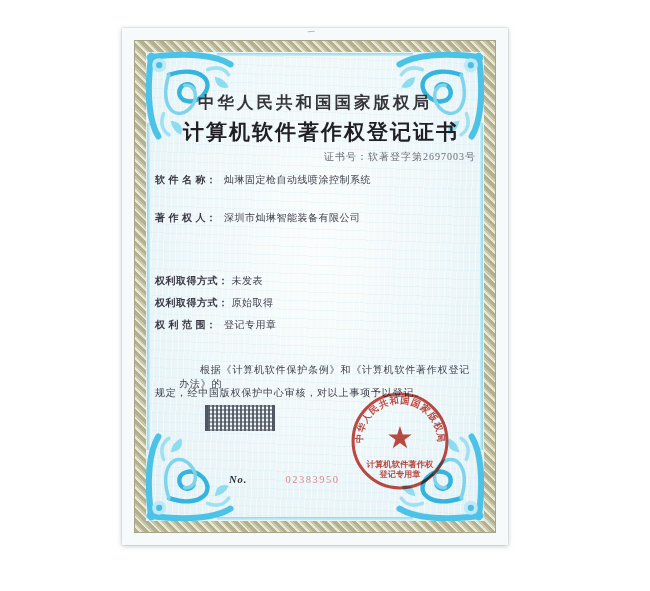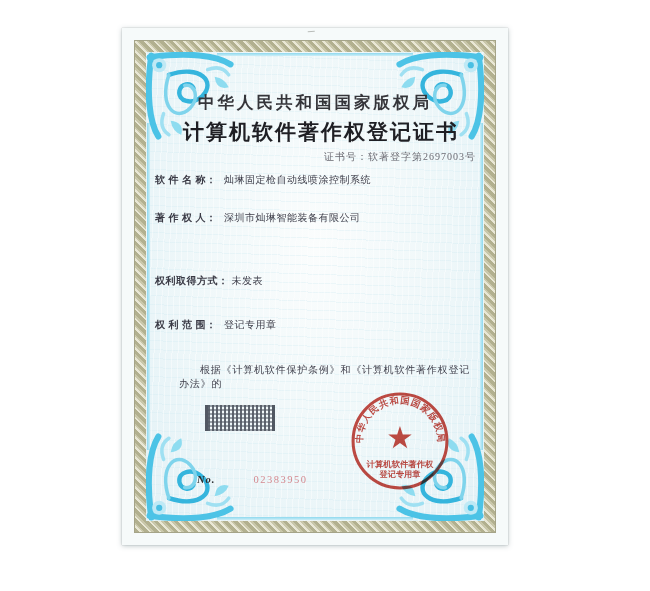--- a/index.html
+++ b/index.html
@@ -74,21 +74,21 @@
     border-left:3px solid #3c424e;border-right:3px solid #3c424e;
     opacity:.88;
   }
   
   .seal{position:absolute;left:227px;top:362px;width:102px;height:102px;opacity:.92;mix-blend-mode:multiply;}
   .issue-date{
     position:absolute;left:213px;top:446px;width:150px;text-align:center;
     font-size:10px;color:#4a4a58;letter-spacing:1px;
   }
   .serial{position:absolute;left:75px;top:446px;font-size:10.5px;}
-  .serial .prefix{font-style:italic;font-weight:bold;color:#2e2e30;letter-spacing:1px;margin-right:6px;}
+  .serial .prefix{font-style:italic;font-weight:bold;color:#2e2e30;letter-spacing:1px;margin-right:6px;padding-left:32px;}
   .serial .number{color:#d4898f;letter-spacing:1.5px;padding-left:32px;}
 </style>
 </head>
 <body>
 
 <svg width="0" height="0" style="position:absolute">
   <defs>
     <symbol id="flourish-sym" viewBox="0 0 100 100">
       <g fill="none" stroke="#4cc3e6" stroke-linecap="round">
         <path d="M4,6 C48,0 80,4 96,14" stroke-width="7"></path>
@@ -147,28 +147,33 @@
     <span class="field-label">著 作 权 人：</span>
     <span class="field-value">深圳市灿琳智能装备有限公司</span>
   </div>
 
 
   <div class="field-row" style="top:245px">
     <span class="field-label">权利取得方式：</span>
     <span class="field-value">未发表</span>
   </div>
 
+  <div class="field-row" style="top:267px">
+    <span class="field-label">权利取得方式：</span>
+    <span class="field-value">原始取得</span>
+  </div>
 
   <div class="field-row" style="top:289px">
     <span class="field-label">权 利 范 围：</span>
     <span class="field-value">登记专用章</span>
   </div>
 
 
   <div class="statement indent" style="top:335px">根据《计算机软件保护条例》和《计算机软件著作权登记办法》的</div>
+  <div class="statement" style="top:358px">规定，经中国版权保护中心审核，对以上事项予以登记。</div>
 
   <div class="barcode"></div>
 
   <svg class="seal" viewBox="0 0 100 100">
     <defs>
       <path id="seal-arc" d="M 7.5,61.4 A 37,37 0 1 1 92.5,61.4" transform="translate(0,0)"></path>
       <path id="seal-arc2" d="M 14.6,60.9 A 37,37 0 1 1 85.4,60.9"></path>
     </defs>
     <circle cx="50" cy="50" r="46" fill="none" stroke="#c23b33" stroke-width="3"></circle>
     <text font-size="9" fill="#c23b33" font-weight="bold" letter-spacing="1">

